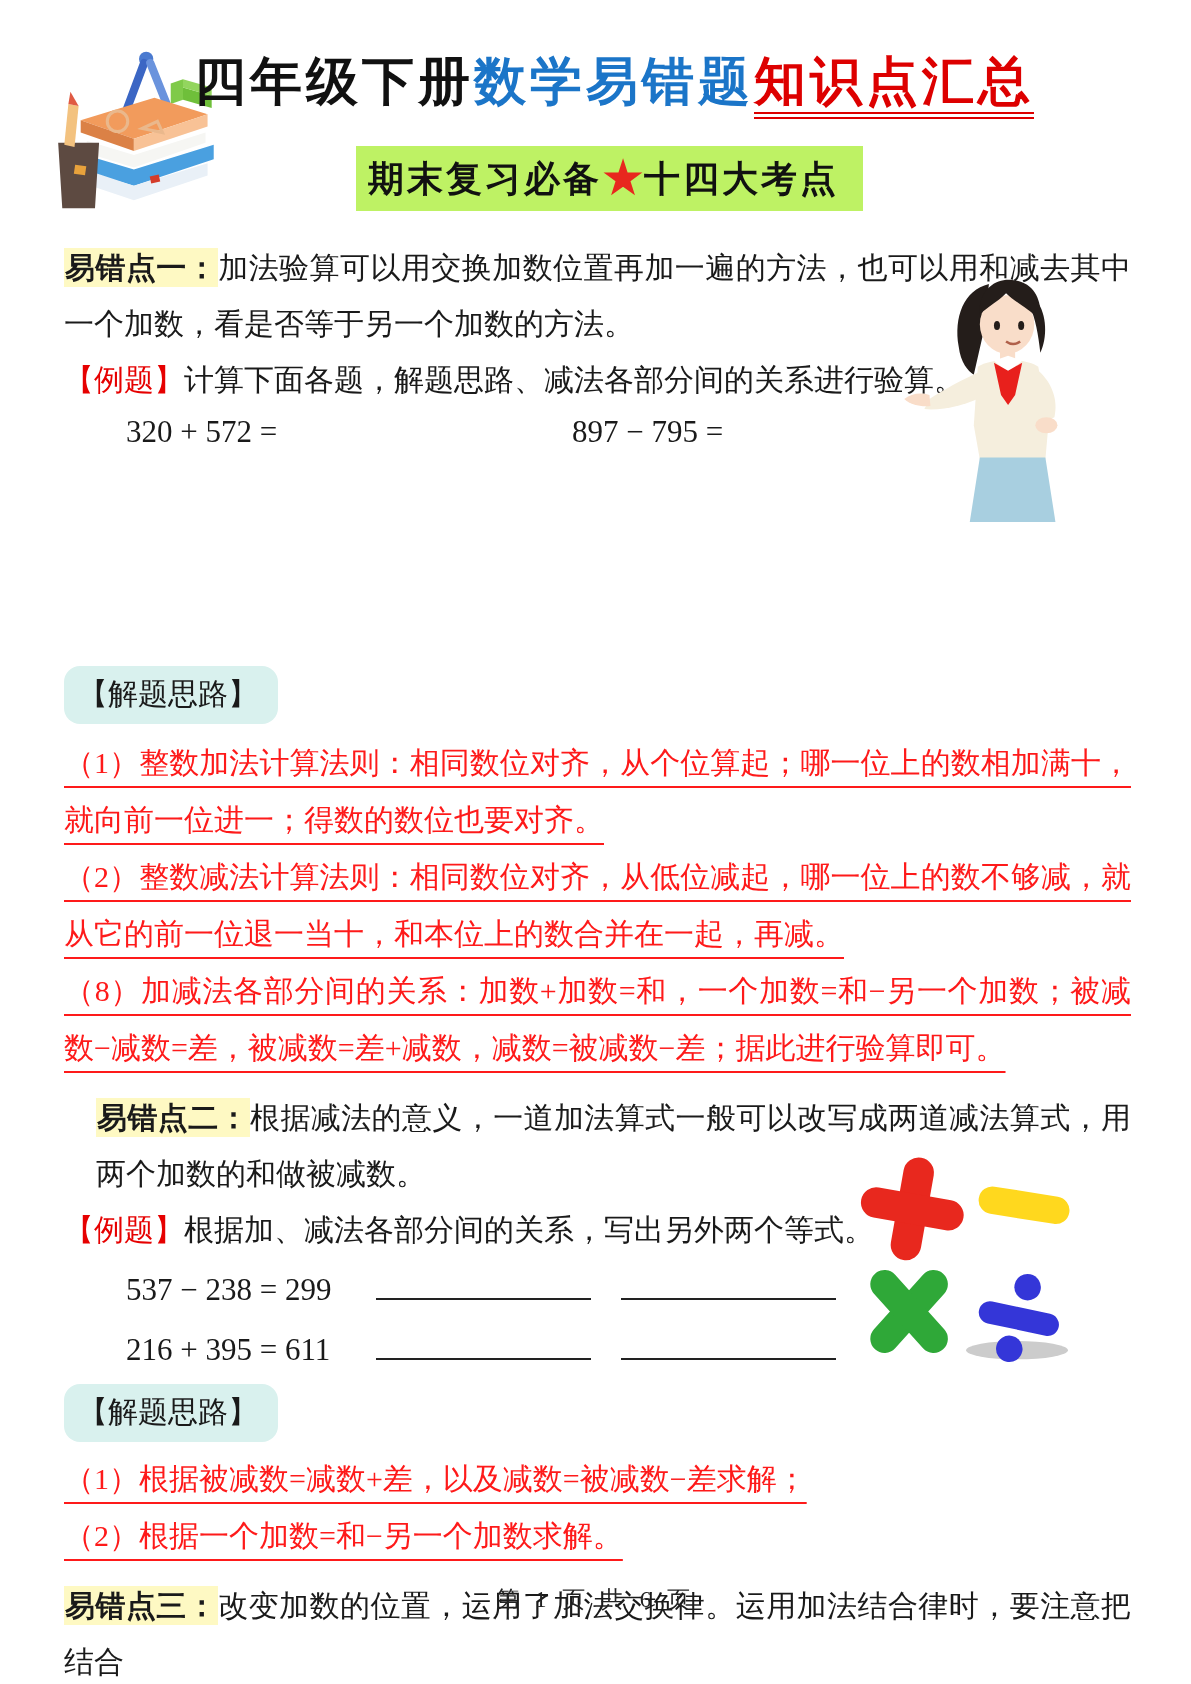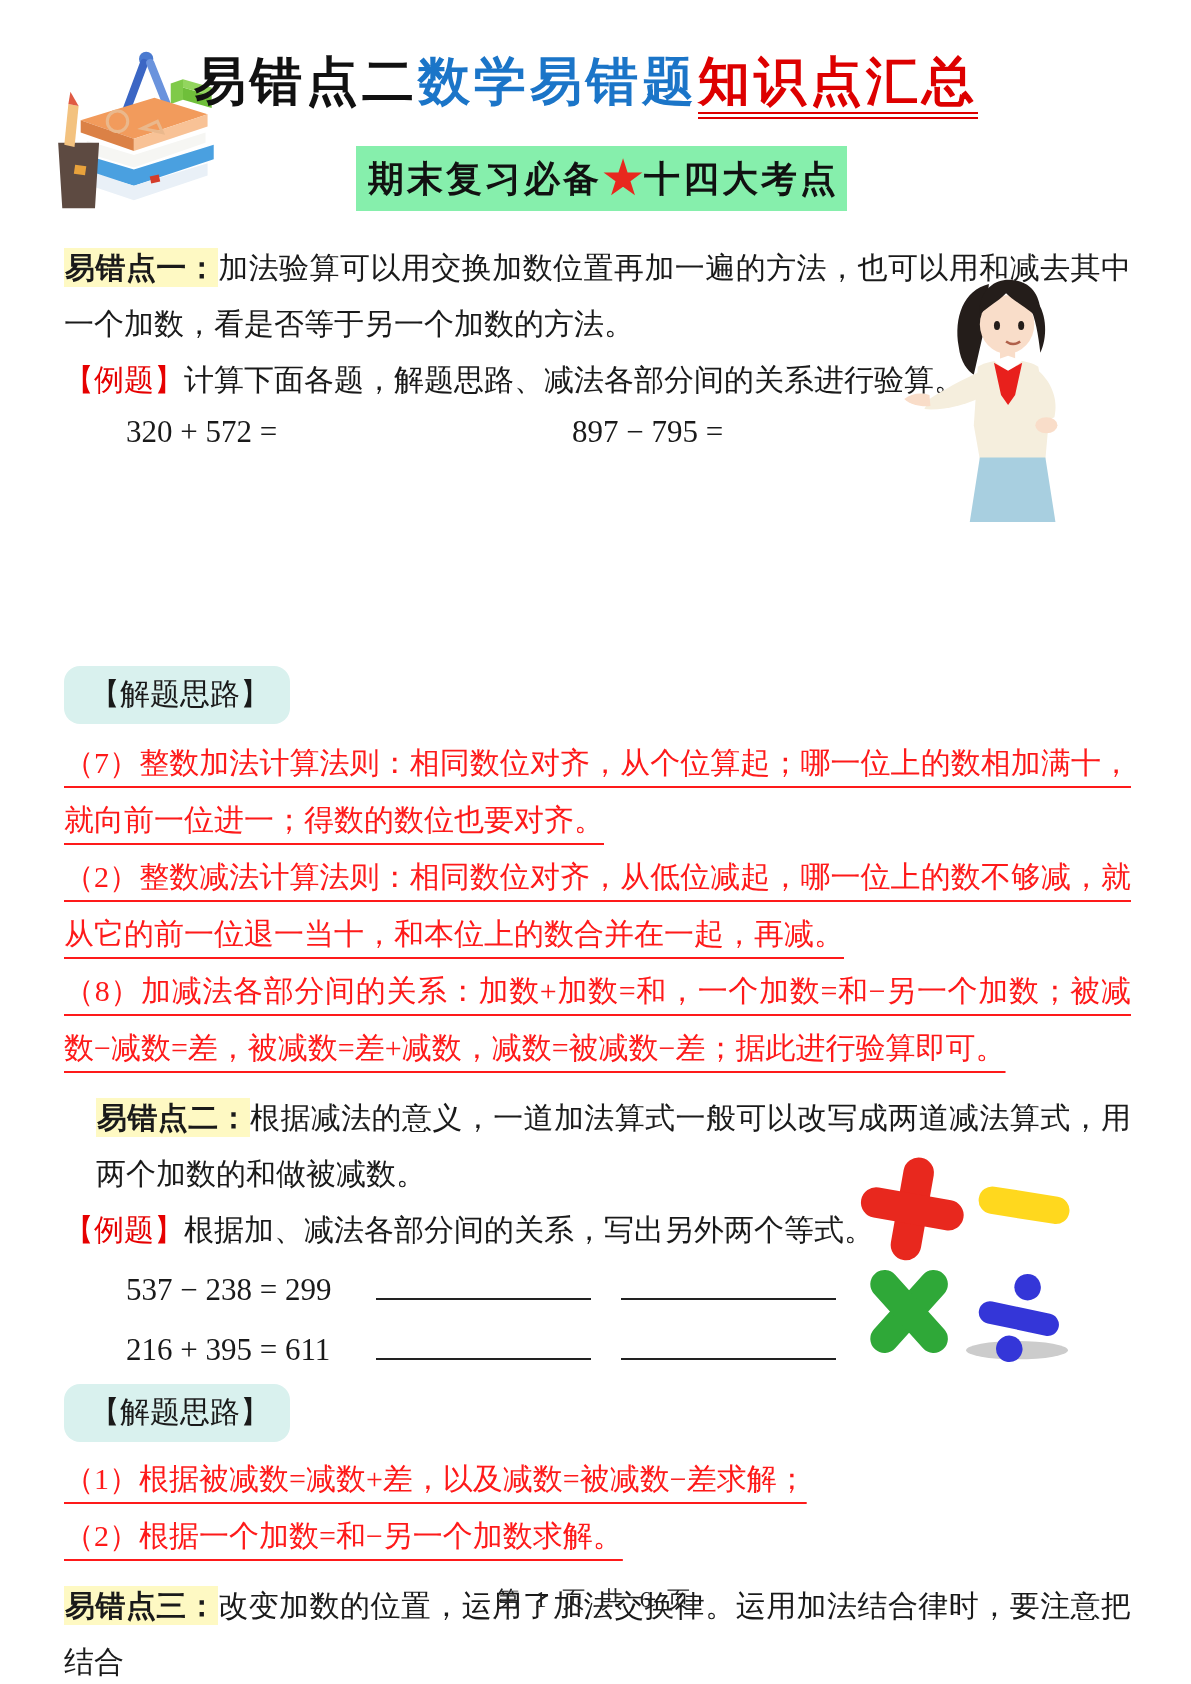--- a/index.html
+++ b/index.html
@@ -20,44 +20,44 @@
   .title  {
     position:absolute; left:130px; top:52px; margin:0;
     font-size:52px; font-weight:900; letter-spacing:4px;
     line-height:1.15; white-space:nowrap;
   }
   .t-black { color:#111111; }
   .t-blue  { color:#1b75c8; }
   .t-red   { color:#dd0000; border-bottom:7px double #dd0000; padding-bottom:2px; }
   .subtitle {
     position:absolute; left:292px; top:146px;
-    background:#86efac; color:#111;
+    background:#bef264; color:#111;
     font-size:36px; font-weight:700; letter-spacing:3px;
-    padding:4px 8px 6px 12px; white-space:nowrap;
+    padding:4px 24px 6px 12px; white-space:nowrap;
   }
   .subtitle .star { color:#e8281e; font-size:40px; padding:0 1px; letter-spacing:0; }
 
   
   .body-para { margin:0; font-size:30px; line-height:56px; text-align:justify; }
   .p1 { margin-top:24px; }
   .p2 { margin-top:14px;margin-left:32px; }
   .p3 { margin-top:14px; }
   .pt-label { background:#fef9c3; font-weight:bold; padding:3px 1px; }
   .example-para { margin:0; font-size:30px; line-height:56px; }
   .ex-label { color:#e60000; }
 
   .eq-row1 { margin-top:2px; padding-left:62px; font-size:31px; line-height:44px; }
   .eq-col1 { display:inline-block; width:446px; }
 
   .spacer1 { height:212px; }
 
   .bubble-row { line-height:0; }
   .bubble {
     display:inline-block; background:#d9f1ee; border-radius:16px;
-    font-size:30px; line-height:36px; padding:10px 20px 12px 26px;
+    font-size:30px; line-height:36px; padding:10px 20px 12px 14px;
   }
 
   .red-block  { margin-top:10px; }
   .red-block2 { margin-top:8px; }
   .red-para {
     margin:0; color:#fe1a1a; font-size:30px; line-height:57px; text-align:justify;
     text-decoration:underline; text-decoration-color:#fe1a1a;
     text-decoration-thickness:2px; text-underline-offset:13px;
     text-decoration-skip-ink:none;
   }
@@ -103,36 +103,36 @@
           <polygon points="34,94 80,108 150,86 150,96 80,120 34,106" fill="#f6f6f3"></polygon>
           <polygon points="26,106 80,122 158,98 158,112 80,138 26,122" fill="#4aa0e0"></polygon>
           <polygon points="32,122 80,138 152,116 152,128 80,152 32,136" fill="#e9f0f7"></polygon>
           <rect x="96" y="128" width="9" height="7" fill="#d43c2a" transform="rotate(-12 100 131)"></rect>
           <path d="M6 96 L46 96 L42 160 L10 160 Z" fill="#5d4a41"></path>
           <polygon points="16,58 26,60 22,100 12,98" fill="#f3c27f"></polygon>
           <polygon points="18,46 26,60 16,58" fill="#e05a43"></polygon>
           <rect x="22" y="118" width="11" height="9" fill="#e8a23c" transform="rotate(8 27 122)"></rect>
         </svg>
       </div>
-      <h1 class="title"><span class="t-black">易错点二</span><span class="t-blue">数学易错题</span><span class="t-red">知识点汇总</span></h1>
+      <h1 class="title"><span class="t-black">四年级下册</span><span class="t-blue">数学易错题</span><span class="t-red">知识点汇总</span></h1>
       <div class="subtitle"><span>期末复习必备</span><span class="star">★</span><span>十四大考点</span></div>
     </header>
 
     <p class="body-para p1"><span class="pt-label">易错点一：</span><span>加法验算可以用交换加数位置再加一遍的方法，也可以用和减去其中一个加数，看是否等于另一个加数的方法。</span></p>
 
     <p class="example-para"><span class="ex-label">【例题】</span><span>计算下面各题，解题思路、减法各部分间的关系进行验算。</span></p>
 
     <div class="eq-row1"><span class="eq-col1">320 + 572 =</span><span>897 − 795 =</span></div>
 
     <div class="spacer1"></div>
 
     <div class="bubble-row"><span class="bubble">【解题思路】</span></div>
 
     <div class="red-block">
-      <p class="red-para">（7）整数加法计算法则：相同数位对齐，从个位算起；哪一位上的数相加满十，就向前一位进一；得数的数位也要对齐。</p>
+      <p class="red-para">（1）整数加法计算法则：相同数位对齐，从个位算起；哪一位上的数相加满十，就向前一位进一；得数的数位也要对齐。</p>
       <p class="red-para">（2）整数减法计算法则：相同数位对齐，从低位减起，哪一位上的数不够减，就从它的前一位退一当十，和本位上的数合并在一起，再减。</p>
       <p class="red-para">（8）加减法各部分间的关系：加数+加数=和，一个加数=和−另一个加数；被减数−减数=差，被减数=差+减数，减数=被减数−差；据此进行验算即可。</p>
     </div>
 
     <p class="body-para p2"><span class="pt-label">易错点二：</span><span>根据减法的意义，一道加法算式一般可以改写成两道减法算式，用两个加数的和做被减数。</span></p>
 
     <p class="example-para"><span class="ex-label">【例题】</span><span>根据加、减法各部分间的关系，写出另外两个等式。</span></p>
 
     <div class="eq-row2"><span class="eq2-label">537 − 238 = 299</span><span class="blank"></span><span class="blank"></span></div>
 

